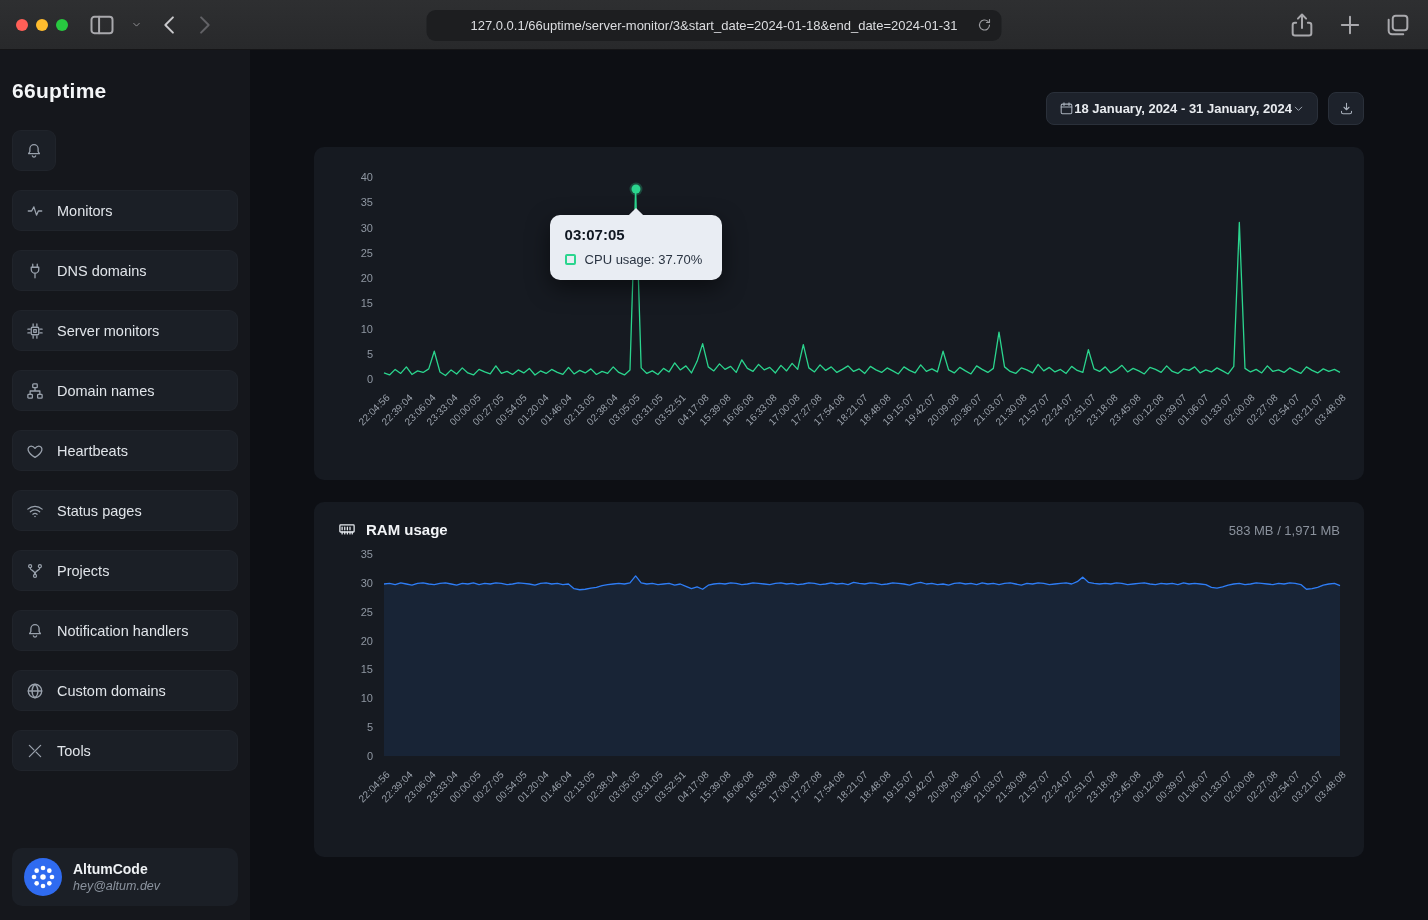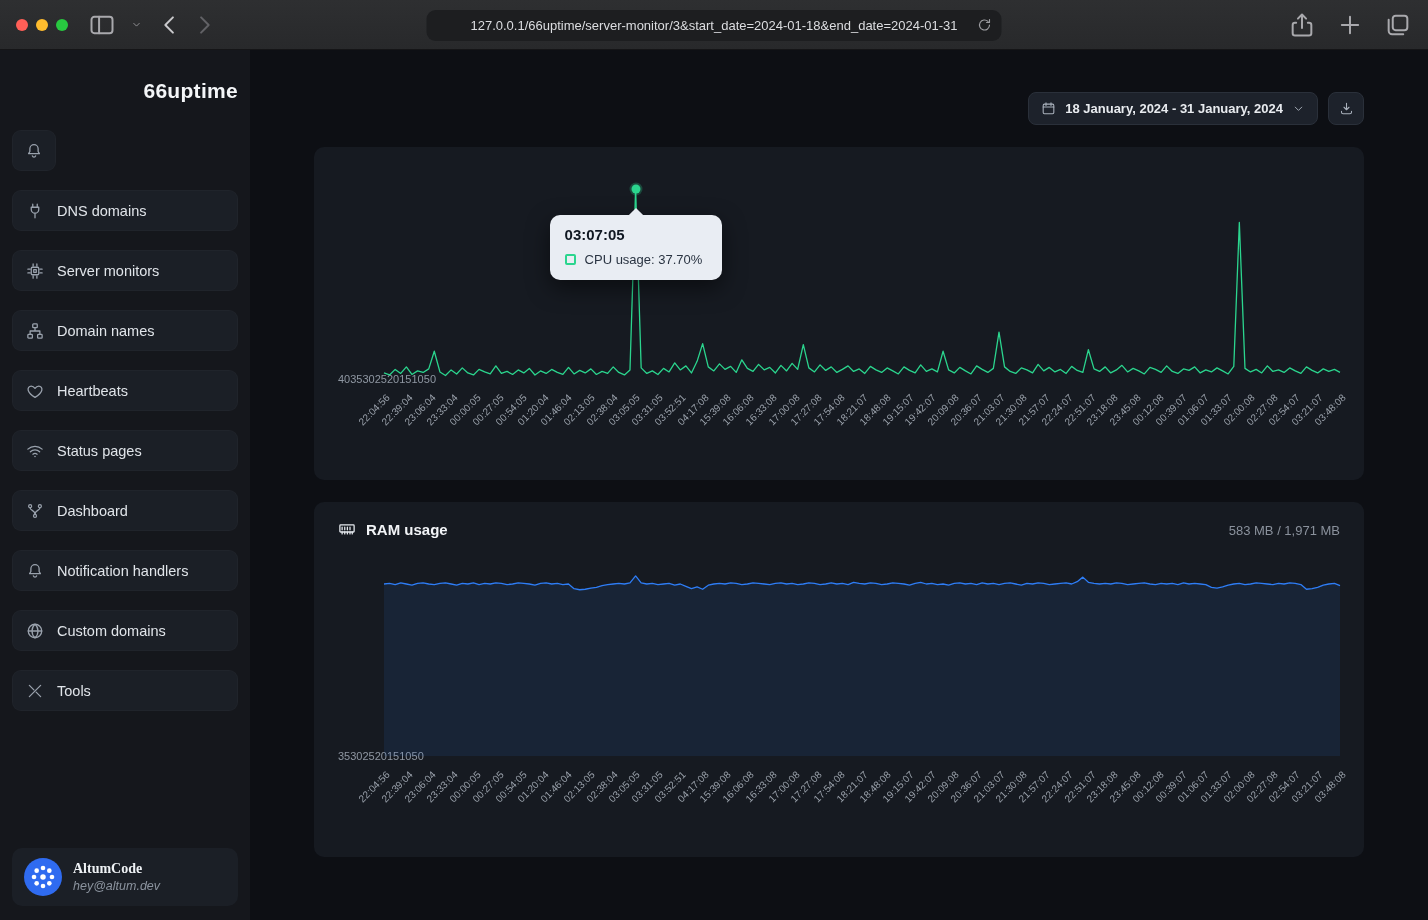--- a/index.html
+++ b/index.html
@@ -20,53 +20,53 @@
   .chrome-btn.bright { color:#c9c9cc; }
   .url-pill { position:absolute; left:50%; top:10px; transform:translateX(-50%); width:575px; height:31px;
     background:#1d1e20; border-radius:9px; display:flex; align-items:center; justify-content:center;
     color:#dcdde0; font-size:13px; }
   .url-pill .reload { position:absolute; right:9px; top:7px; width:16px; height:16px; color:#9c9ca0; }
   .chrome-right { margin-left:auto; display:flex; gap:20px; color:#b9b9bc; }
 
   
   .app { display:flex; height:870px; }
   .sidebar { width:250px; background:#15171c; padding:0 12px; display:flex; flex-direction:column; flex-shrink:0; }
-  .brand { text-align:right; color:#f4f6f8; font-size:21px; font-weight:700; letter-spacing:.3px; padding:29px 0 27px; }
+  .brand { text-align:left; color:#f4f6f8; font-size:21px; font-weight:700; letter-spacing:.3px; padding:29px 0 27px; }
   .side-row { display:flex; gap:8px; margin-bottom:19px; }
   .side-item { flex:1; height:41px; background:var(--itembg); border:1px solid rgba(255,255,255,.025);
     border-radius:9px; display:flex; align-items:center; gap:13px; padding:0 13px;
     color:#e0e4e9; font-size:14.5px; cursor:pointer; }
   .side-item .icon, .bell-btn .icon { width:18px; height:18px; color:#9aa2ad; flex-shrink:0; }
   .icon svg { width:100%; height:100%; display:block; }
   .bell-btn { width:44px; height:41px; background:var(--itembg); border:1px solid rgba(255,255,255,.025);
     border-radius:9px; display:grid; place-items:center; cursor:pointer; }
   .user-card { margin-top:auto; margin-bottom:14px; background:var(--itembg); border-radius:10px;
     padding:10px 12px; display:flex; align-items:center; gap:11px; }
   .avatar { width:38px; height:38px; flex-shrink:0; }
-  .user-name { color:#eef1f4; font-size:14px; font-weight:700; margin-bottom:2px;font-family:Liberation Serif, serif; }
+  .user-name { color:#eef1f4; font-size:14px; font-weight:700; margin-bottom:2px; }
   .user-email { color:var(--muted); font-size:12.5px;font-style:italic; }
 
   .main { flex:1; background:#0d0f14; padding:0 64px; overflow:hidden; }
   .date-row { display:flex; justify-content:flex-end; gap:10px; margin-top:42px; }
   .date-btn { height:33px; background:#1d222b; border:1px solid #2a303a; border-radius:8px;
-    display:flex; align-items:center; gap:9px; padding:0 12px; color:#e8ebef; font-size:13px; font-weight:600; cursor:pointer; }
+    display:flex; align-items:center; padding:0 12px; color:#e8ebef; font-size:13px; font-weight:600; cursor:pointer; }
   .date-btn .icon { width:15px; height:15px; color:#aab2bd; }
   .date-btn .icon.chev { width:13px; height:13px; }
   .dl-btn { width:36px; height:33px; background:#1d222b; border:1px solid #2a303a; border-radius:8px;
     display:grid; place-items:center; color:#aab2bd; cursor:pointer; }
   .dl-btn .icon { width:15px; height:15px; }
 
   
   .card { background:var(--card); border-radius:10px; margin-top:22px; padding:18px 24px 12px; }
   .card-head { display:flex; justify-content:space-between; align-items:flex-start; }
   .card-title { display:flex; align-items:center; gap:10px; color:#f2f4f7; font-size:15px; font-weight:700; }
   .card-title .icon { width:18px; height:18px; color:#e5e9ee; }
   .card-meta { text-align:right; color:#8a919c; font-size:13px; line-height:1.7; }
   .chart-area { display:flex; margin-top:12px; }
-  .ylab { width:46px; height:214px; margin-top:-6px; display:flex; flex-direction:row;
+  .ylab { width:46px; height:214px; margin-top:-6px; display:flex; flex-direction:column;
     justify-content:space-between; align-items:flex-end; padding-right:11px; color:#8f97a2; font-size:11px; }
   .plot { flex:1; height:202px; position:relative; }
   .plot svg.series { position:absolute; inset:0; width:100%; height:100%; overflow:visible; }
   .xlabels { position:relative; height:76px; margin-left:46px; margin-top:7px; font-size:10px; color:#99a0aa; }
   .xlabels span { position:absolute; top:0; width:200px; text-align:right; white-space:nowrap;
     transform:rotate(-45deg); transform-origin:100% 0; }
   .marker { position:absolute; width:9px; height:9px; border-radius:50%; background:var(--green);
     transform:translate(-50%,-50%); box-shadow:0 0 0 2px rgba(43,213,142,.25); }
   .tooltip { position:absolute; top:19%; transform:translateX(-50%); min-width:172px;
     background:#e9edf3; border-radius:10px; padding:11px 15px 13px; box-shadow:0 8px 22px rgba(0,0,0,.5); z-index:3; }
@@ -159,20 +159,30 @@
               <svg viewBox="0 0 24 24" fill="none" stroke="currentColor" stroke-width="1.7" stroke-linecap="round" stroke-linejoin="round">
                 <path d="M12 3.5a5.5 5.5 0 0 0-5.5 5.5v3.6L4.8 15.5h14.4L17.5 12.6V9A5.5 5.5 0 0 0 12 3.5zM9.8 18.5a2.3 2.3 0 0 0 4.4 0"></path>
               </svg>
             </span>
           </div>
         </div>
         <div class="side-row">
           <div class="side-item">
             <span class="icon">
               <svg viewBox="0 0 24 24" fill="none" stroke="currentColor" stroke-width="1.7" stroke-linecap="round" stroke-linejoin="round">
+                <polyline points="3 12 7.5 12 10.5 6.5 14 17.5 16.5 12 21 12"></polyline>
+              </svg>
+            </span>
+            <span>Monitors</span>
+          </div>
+        </div>
+        <div class="side-row">
+          <div class="side-item">
+            <span class="icon">
+              <svg viewBox="0 0 24 24" fill="none" stroke="currentColor" stroke-width="1.7" stroke-linecap="round" stroke-linejoin="round">
                 <path d="M9 3v4M15 3v4M7 7h10v3a5 5 0 0 1-10 0V7zM12 15v6"></path>
               </svg>
             </span>
             <span>DNS domains</span>
           </div>
         </div>
         <div class="side-row">
           <div class="side-item">
             <span class="icon">
               <svg viewBox="0 0 24 24" fill="none" stroke="currentColor" stroke-width="1.7" stroke-linecap="round" stroke-linejoin="round">
@@ -221,21 +231,21 @@
         <div class="side-row">
           <div class="side-item">
             <span class="icon">
               <svg viewBox="0 0 24 24" fill="none" stroke="currentColor" stroke-width="1.7" stroke-linecap="round" stroke-linejoin="round">
                 <circle cx="5.5" cy="5.5" r="2"></circle>
                 <circle cx="18.5" cy="5.5" r="2"></circle>
                 <circle cx="12" cy="18.5" r="2"></circle>
                 <path d="M5.5 7.5c0 4.5 6.5 3 6.5 9M18.5 7.5c0 4.5-6.5 3-6.5 9"></path>
               </svg>
             </span>
-            <span>Dashboard</span>
+            <span>Projects</span>
           </div>
         </div>
         <div class="side-row">
           <div class="side-item">
             <span class="icon">
               <svg viewBox="0 0 24 24" fill="none" stroke="currentColor" stroke-width="1.7" stroke-linecap="round" stroke-linejoin="round">
                 <path d="M12 3.5a5.5 5.5 0 0 0-5.5 5.5v3.6L4.8 15.5h14.4L17.5 12.6V9A5.5 5.5 0 0 0 12 3.5zM9.8 18.5a2.3 2.3 0 0 0 4.4 0"></path>
               </svg>
             </span>
             <span>Notification handlers</span>

